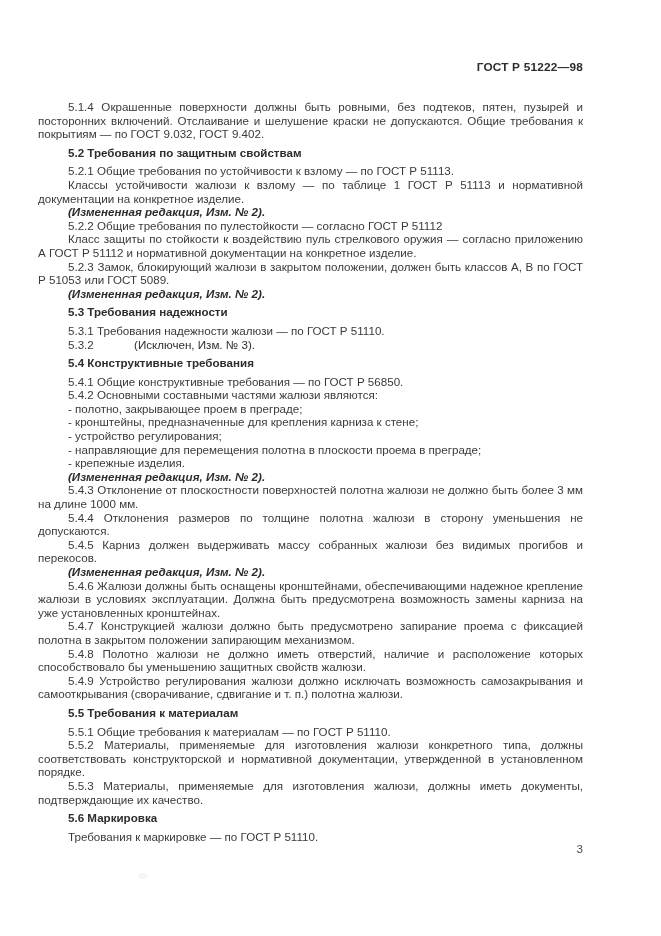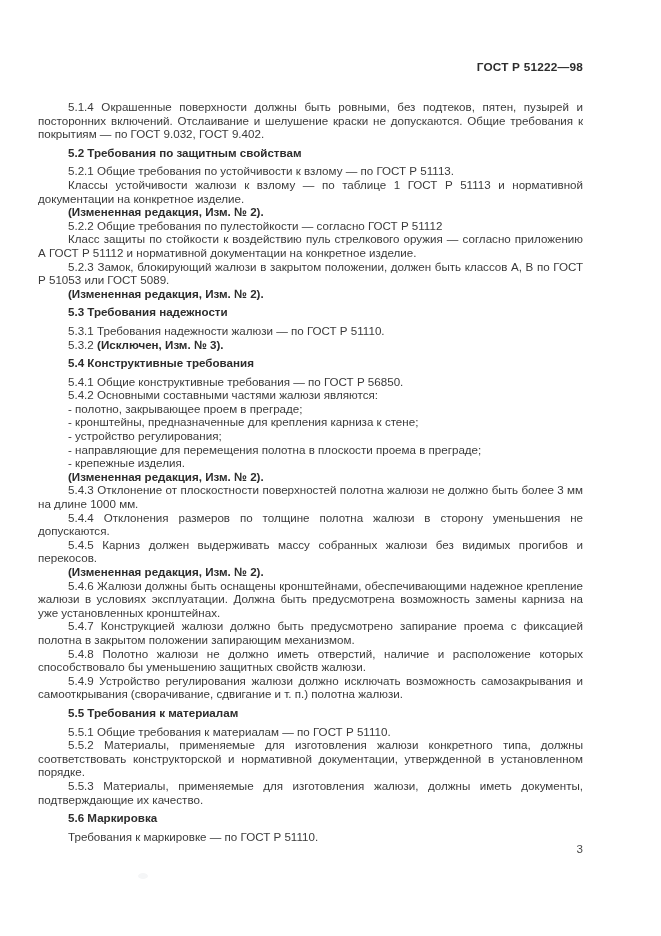--- a/index.html
+++ b/index.html
@@ -48,24 +48,26 @@
   .heading {
     font-weight: bold;
     color: #2d2d2d;
     text-indent: 30px;
     margin: 5px 0 !important;
   }
   .amendment {
     font-weight: bold;
     color: #2d2d2d;
     text-indent: 30px;
+    font-style: italic;
   }
   .bold-tail {
-    font-weight: bold;
+    font-weight: normal;
     color: #2d2d2d;
+    margin-left: 37px;
   }
   .page-number {
     position: absolute;
     top: 842px;
     left: 38px;
     width: 545px;
     text-align: right;
     font-size: 11.6px;
     color: #4a4a4a;
   }

